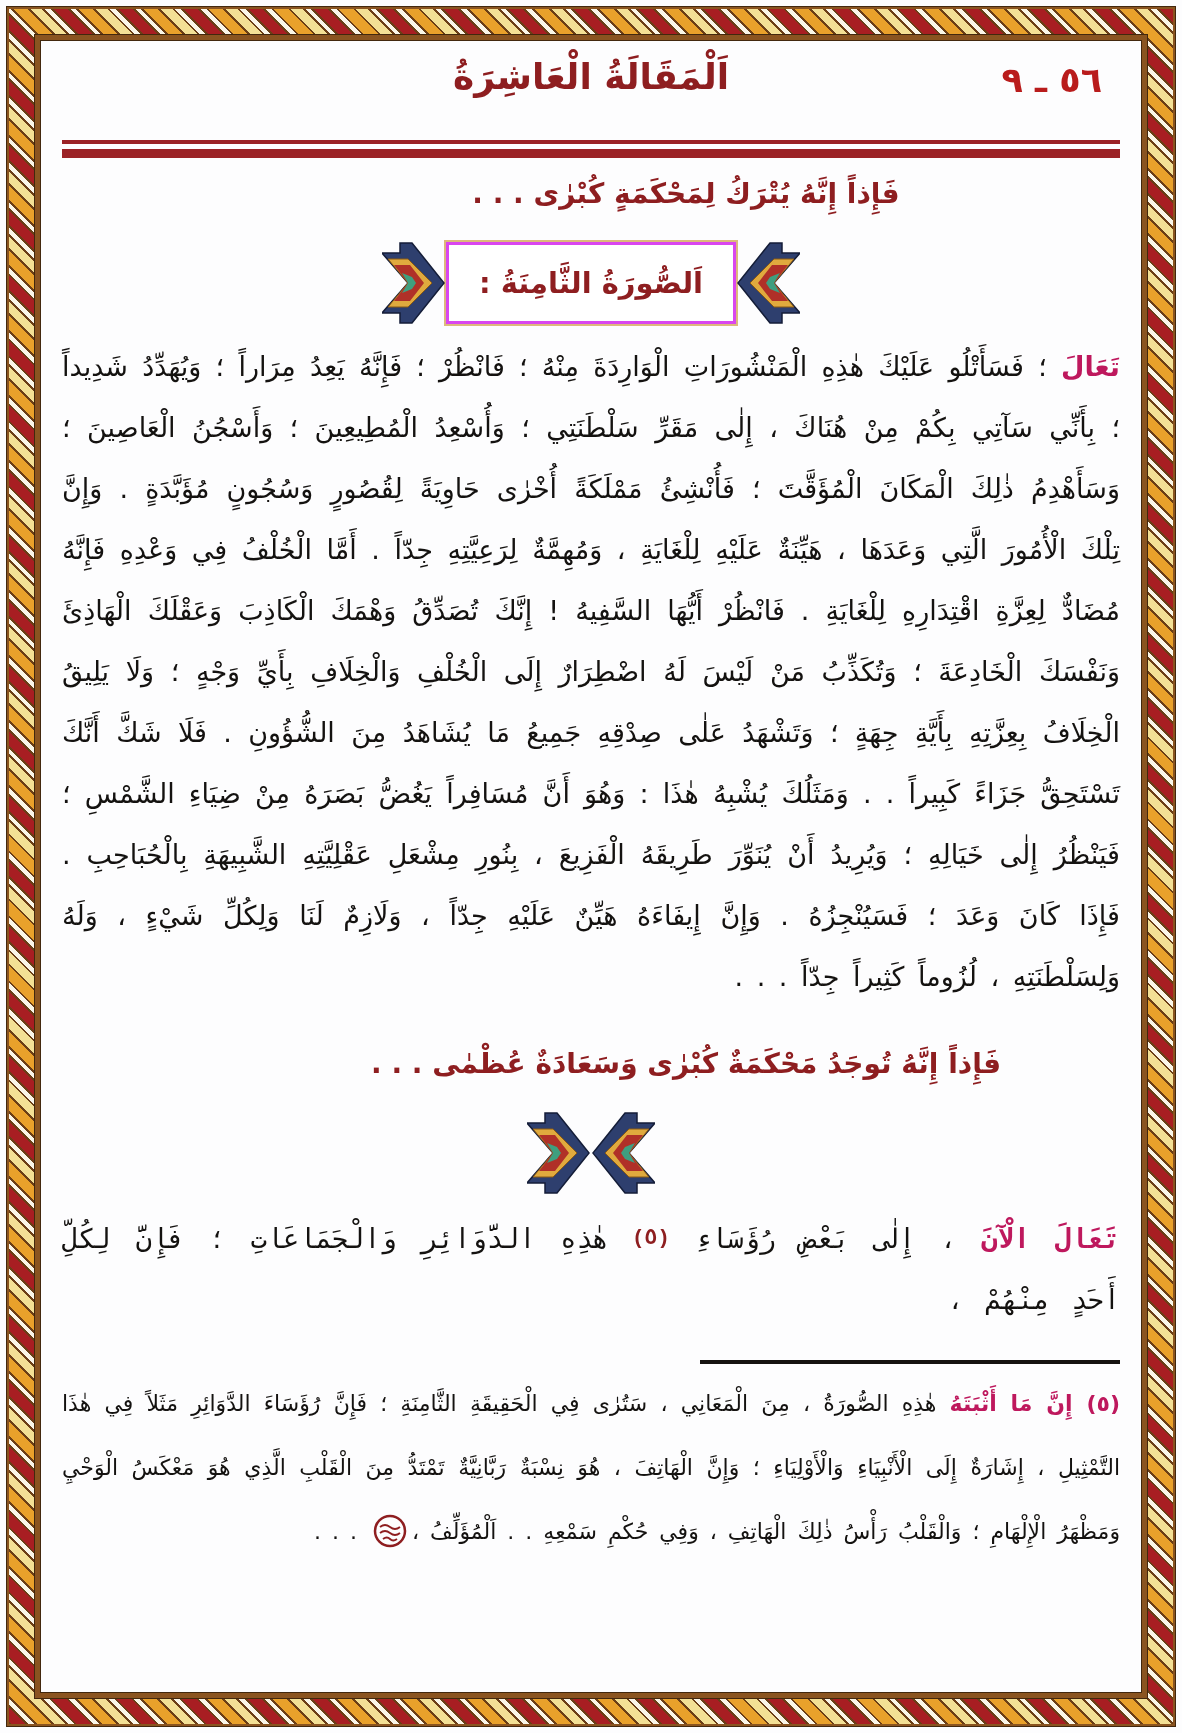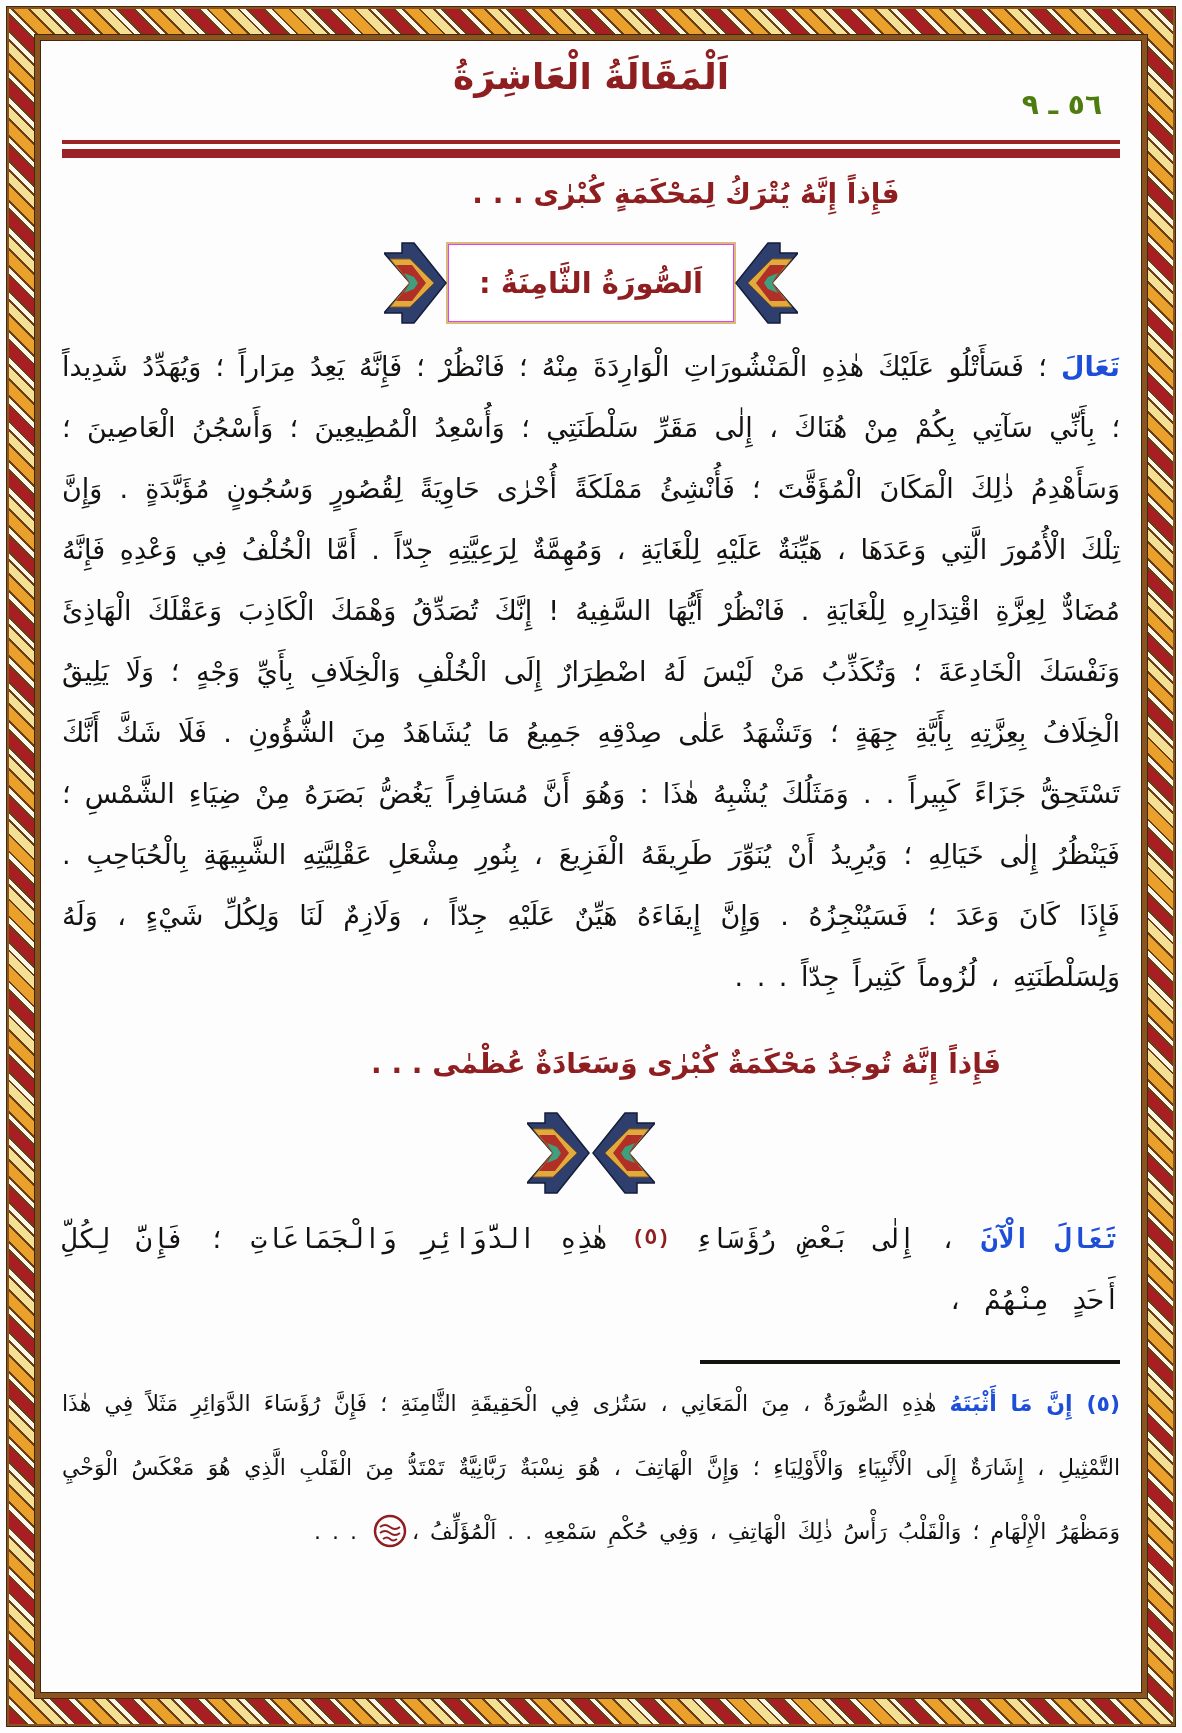--- a/index.html
+++ b/index.html
@@ -25,46 +25,46 @@
     box-shadow:0 0 0 1px #42280e, inset 0 0 0 1px #42280e;
   }
   
   .content{
     position:absolute;top:46px;right:62px;left:62px;bottom:46px;
     direction:rtl;color:#141210;z-index:2;
   }
   .header{position:relative;height:66px;}
   .page-number{
     position:absolute;right:18px;top:14px;
-    font-size:28px;font-weight:bold;color:#4d7c0f;letter-spacing:2px;margin-top:28px;
+    font-size:35px;font-weight:bold;color:#b91c1c;letter-spacing:2px;
   }
   .page-title{
     position:absolute;left:50%;transform:translateX(-50%);top:10px;
     font-size:36px;font-weight:bold;color:#8e1e20;white-space:nowrap;
   }
   .rules{margin-top:28px;}
   .rule-thin{height:4px;background:#9b2226;}
   .rule-thick{height:9px;background:#9b2226;margin-top:5px;}
   .para{
     font-size:27px;line-height:61px;text-align:justify;
     word-spacing:5px;
   }
   .para1{margin-top:18px;}
   .para2{margin-top:8px;}
   .para3{margin-top:10px;font-family:Liberation Mono, monospace;}
   .conclusion{
     font-size:28px;font-weight:bold;color:#8e1e20;text-align:center;
     position:relative;left:95px;line-height:60px;margin-top:6px;white-space:nowrap;
   }
-  .lead-red{color:#1d4ed8;font-weight:bold;}
+  .lead-red{color:#be185d;font-weight:bold;}
   .marker-red{color:#8e1e20;font-size:21px;vertical-align:4px;font-weight:bold;}
   
   .ornament{display:flex;justify-content:center;align-items:center;margin-top:14px;height:90px;}
   .orn-box{
-    background:#ffffff;border:1px solid #d946ef;
+    background:#ffffff;border:3px solid #d946ef;
     box-shadow:0 0 0 2px #dcb97c;padding:0 30px;
   }
   .orn-title{font-size:29px;font-weight:bold;color:#8e1e20;line-height:76px;white-space:nowrap;}
   .flourish{flex:0 0 auto;display:block;}
   .flourish.left{transform:scaleX(-1);}
   
   .separator{width:420px;height:4px;background:#151310;margin-top:26px;}
   .footnote{
     margin-top:8px;font-size:22px;line-height:64px;text-align:justify;
     word-spacing:4px;

